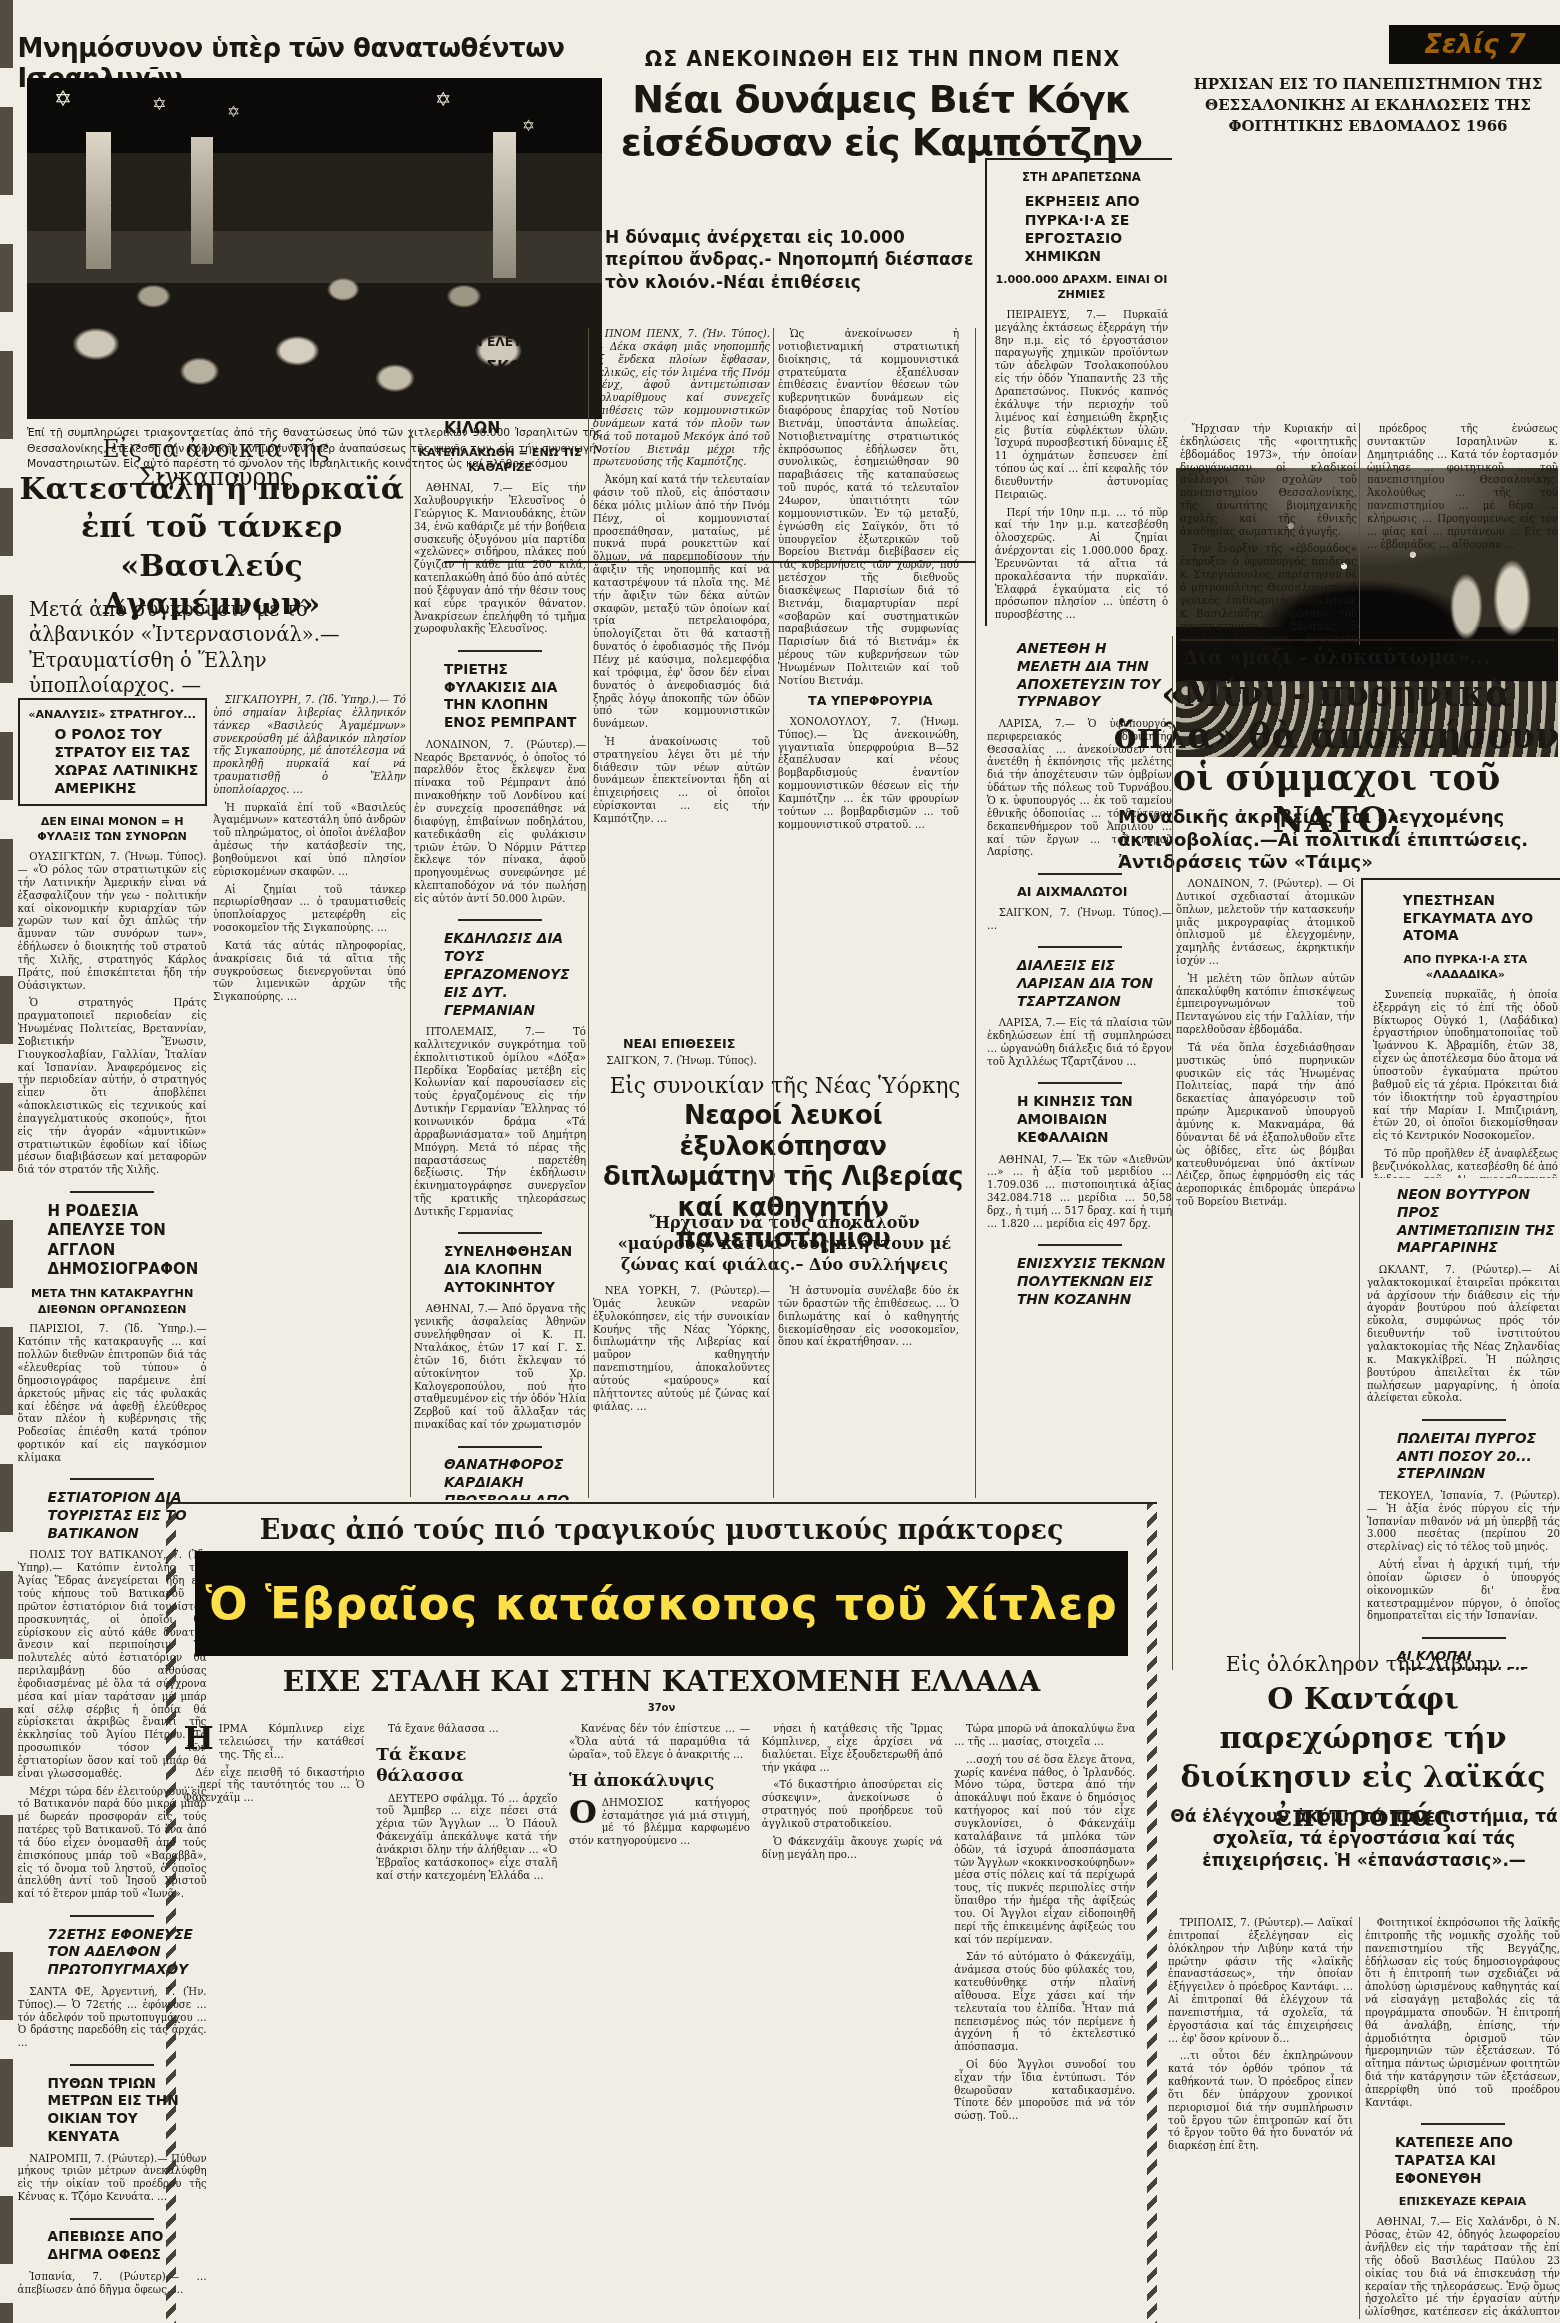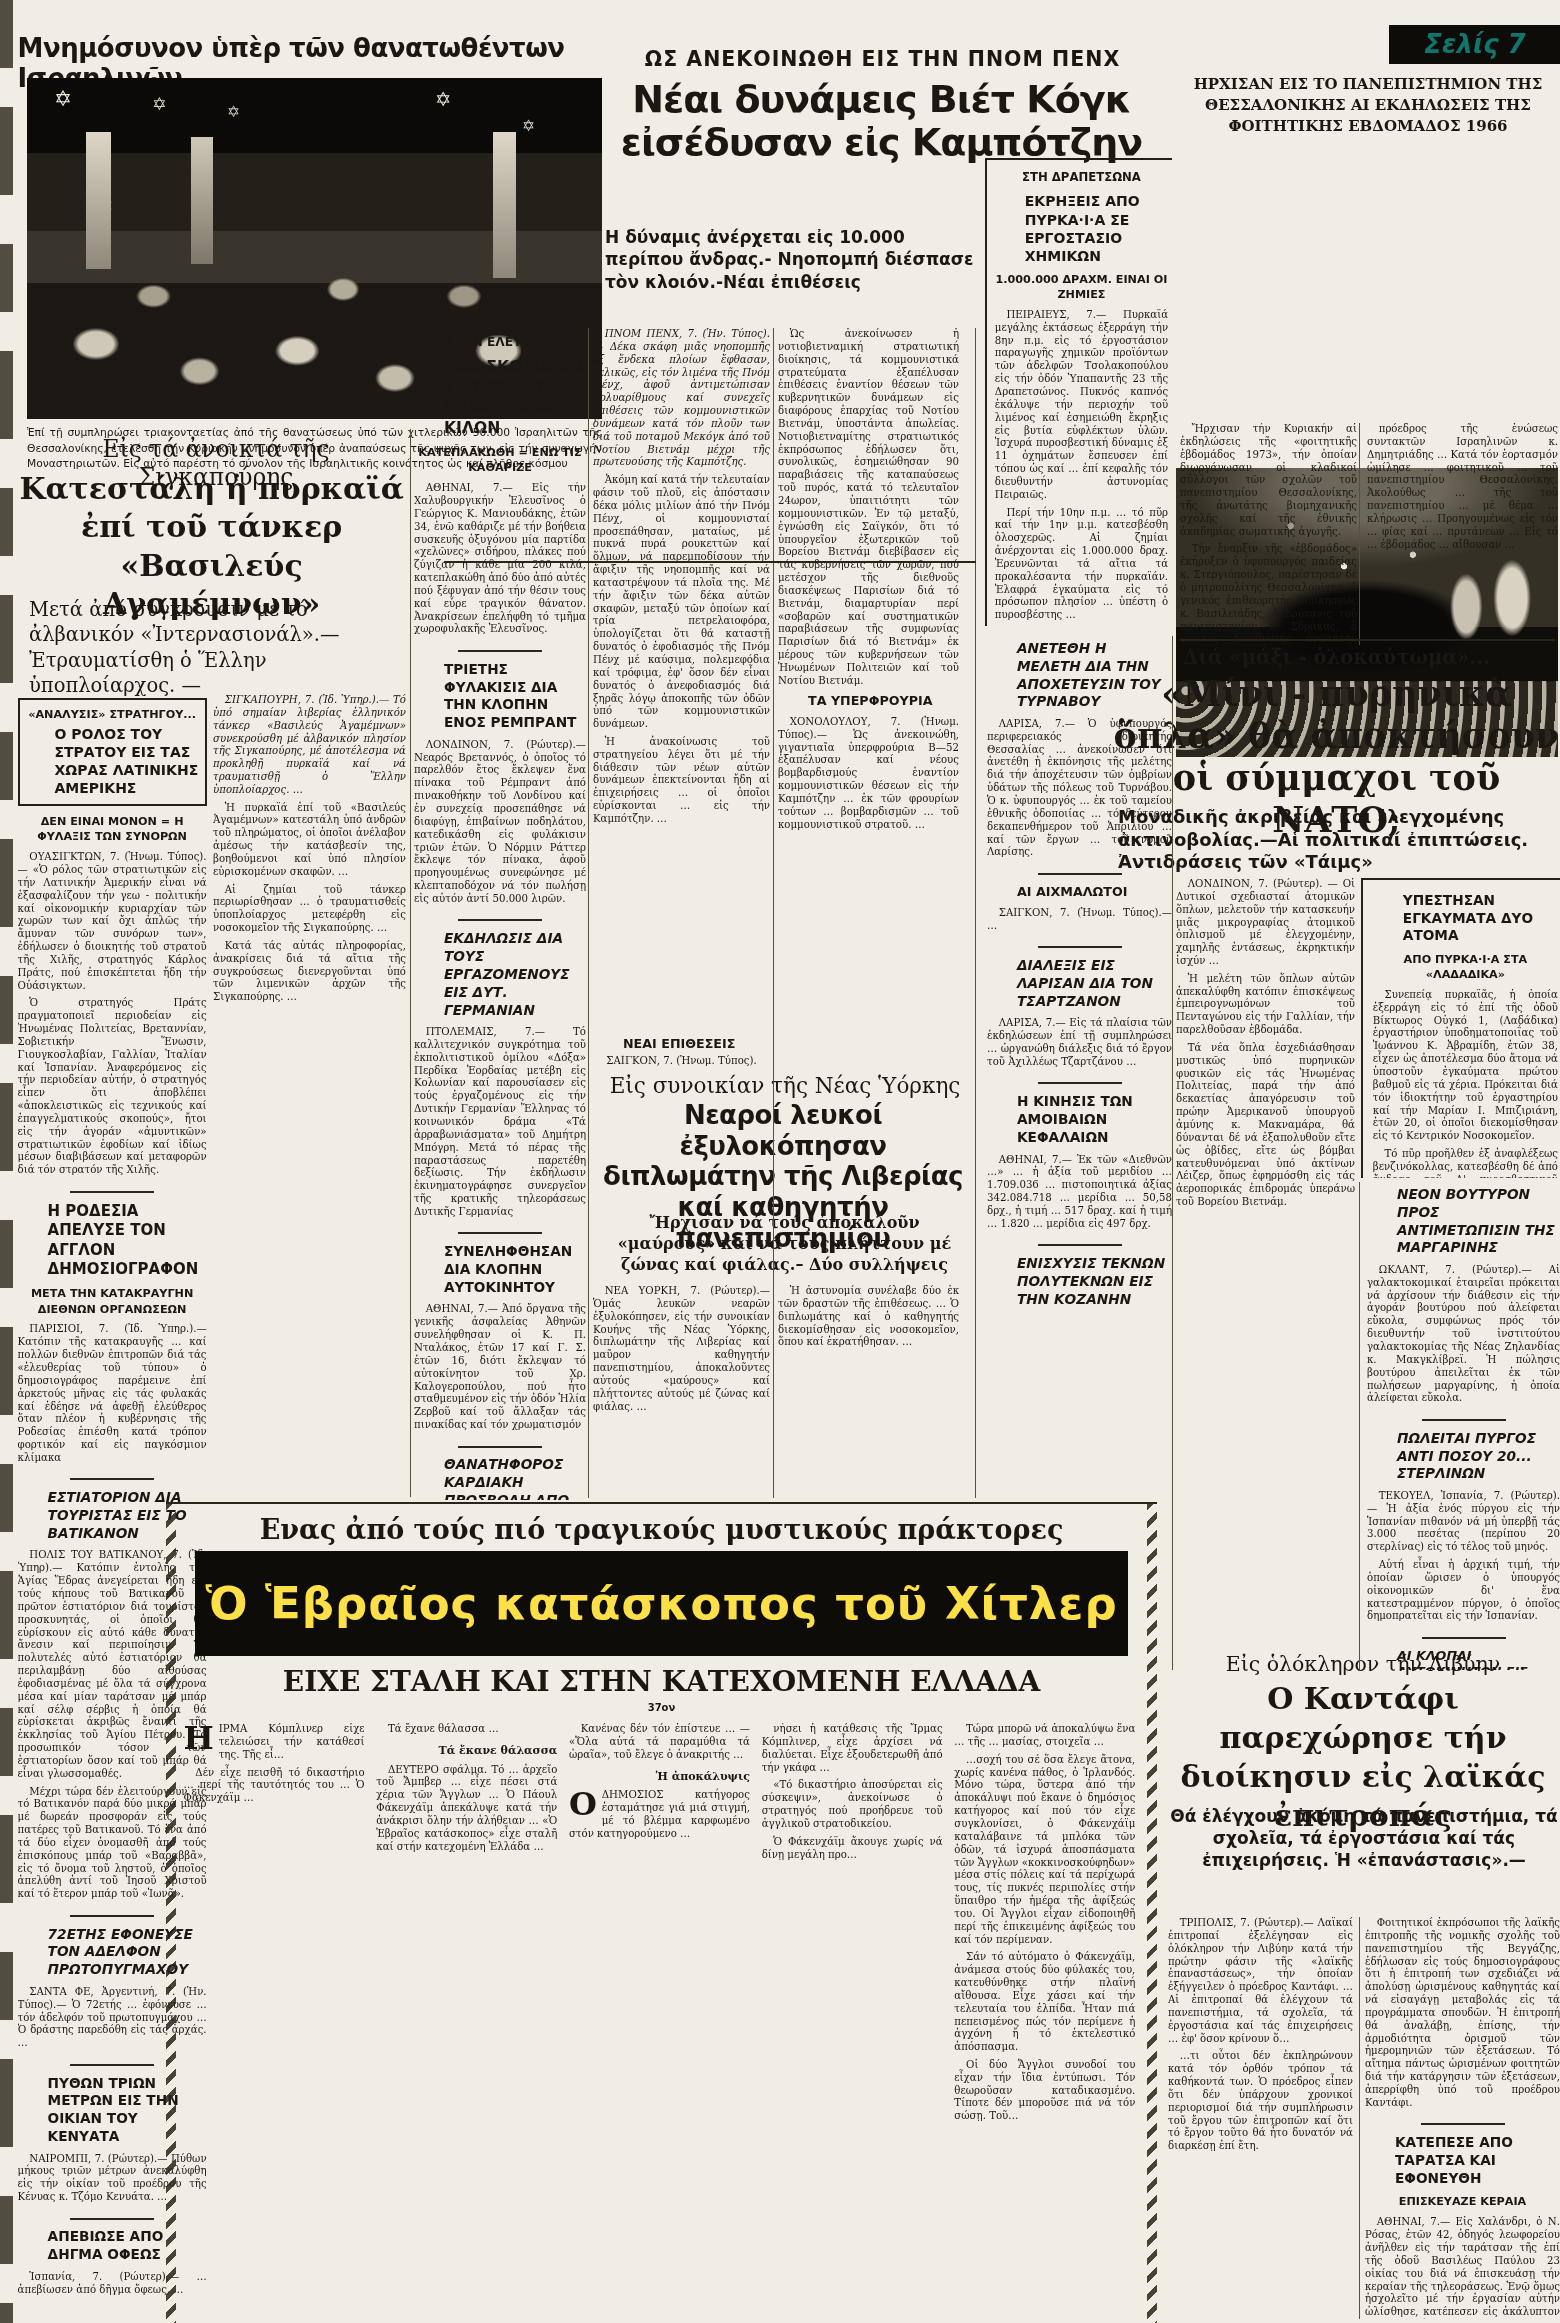--- a/index.html
+++ b/index.html
@@ -19,21 +19,21 @@
   .bt .pit { font-style:italic; }
   .rule { width:84px; border-top:2px solid #2a251e; margin:8.8px auto 8.8px; }
   .shead { font-family:"DejaVu Sans",sans-serif; font-weight:bold; text-align:left;
            font-size:13.7px; line-height:1.3; margin:3.9px 0 6.8px;padding-left:30px; }
   .sheadi { font-style:italic; }
   .ssub { font-family:"DejaVu Sans",sans-serif; font-weight:bold; text-align:center;
           font-size:11.2px; line-height:1.35; margin:0 0 6.8px; }
   .vline { position:absolute; width:1px; background:#56503f; }
   .photo { position:relative; overflow:hidden; background:#17140f; }
   .dc::first-letter { float:left; font-size:32px; line-height:.85; font-weight:bold; padding:2px 4.9px 0 0; }
-  .inlinesub { font-weight:bold; text-align:right; font-size:11px; margin:7.8px 0 5.9px; font-family:"DejaVu Serif",serif; }
+  .inlinesub { font-weight:bold; text-align:left; font-size:17px; margin:7.8px 0 5.9px; font-family:"DejaVu Serif",serif; }
   .zig { position:absolute; width:9.8px; background:
          repeating-linear-gradient(135deg,#2a241a 0 4.9px, rgba(0,0,0,0) 4.9px 12.7px); opacity:.85; }
 </style>
 </head>
 <body>
 
 <div id="paper">
 
   <div class="abs" style="left:0;top:0;width:12.7px;height:2323px;opacity:.8;background:
        repeating-linear-gradient(180deg,#2b2419 0 68px, rgba(0,0,0,0) 68px 107px, #2b2419 107px 195px, rgba(0,0,0,0) 195px 244px);"></div>
@@ -73,21 +73,21 @@
   <div class="abs" style="left:985px;top:158px;width:187px;height:468px;border-left:2px solid #231f18;border-top:2px solid #231f18;padding:9.8px 3.9px 0 7.8px;">
     <div class="ssub" style="font-size:11.7px;">ΣΤΗ ΔΡΑΠΕΤΣΩΝΑ</div>
     <div class="shead" style="font-size:14px;">ΕΚΡΗΞΕΙΣ ΑΠΟ ΠΥΡΚΑ·Ι·Α ΣΕ ΕΡΓΟΣΤΑΣΙΟ ΧΗΜΙΚΩΝ</div>
     <div class="ssub">1.000.000 ΔΡΑΧΜ. ΕΙΝΑΙ ΟΙ ΖΗΜΙΕΣ</div>
     <div class="bt" style="height:322px;">
       <div class="p">ΠΕΙΡΑΙΕΥΣ, 7.— Πυρκαϊά μεγάλης ἐκτάσεως ἐξερράγη τήν 8ην π.μ. εἰς τό ἐργοστάσιον παραγωγῆς χημικῶν προϊόντων τῶν ἀδελφῶν Τσολακοπούλου εἰς τήν ὁδόν Ὑπαπαντῆς 23 τῆς Δραπετσώνος. Πυκνός καπνός ἐκάλυψε τήν περιοχήν τοῦ λιμένος καί ἐσημειώθη ἔκρηξις εἰς βυτία εὐφλέκτων ὑλῶν. Ἰσχυρά πυροσβεστική δύναμις ἐξ 11 ὀχημάτων ἔσπευσεν ἐπί τόπου ὡς καί … ἐπί κεφαλῆς τόν διευθυντήν ἀστυνομίας Πειραιῶς.</div>
       <div class="p">Περί τήν 10ην π.μ. … τό πῦρ καί τήν 1ην μ.μ. κατεσβέσθη ὁλοσχερῶς. Αἱ ζημίαι ἀνέρχονται εἰς 1.000.000 δραχ. Ἐρευνῶνται τά αἴτια τά προκαλέσαντα τήν πυρκαϊάν. Ἐλαφρά ἐγκαύματα εἰς τό πρόσωπον πλησίον … ὑπέστη ὁ πυροσβέστης …</div>
     </div>
   </div>
 
-  <div class="abs sans b it ctr" style="left:1389px;top:25px;width:172px;height:39px;background:#0e0c09;color:#0f766e;font-size:26px;line-height:39px;">Σελίς 7</div>
+  <div class="abs sans b it ctr" style="left:1389px;top:25px;width:172px;height:39px;background:#0e0c09;color:#a16207;font-size:26px;line-height:39px;">Σελίς 7</div>
 
   <div class="abs serif b ctr" style="left:1178px;top:74px;width:380px;font-size:15px;line-height:1.4;">ΗΡΧΙΣΑΝ ΕΙΣ ΤΟ ΠΑΝΕΠΙΣΤΗΜΙΟΝ ΤΗΣ ΘΕΣΣΑΛΟΝΙΚΗΣ ΑΙ ΕΚΔΗΛΩΣΕΙΣ ΤΗΣ ΦΟΙΤΗΤΙΚΗΣ ΕΒΔΟΜΑΔΟΣ 1966</div>
   <div class="abs photo" style="left:1176px;top:127px;width:382px;height:289px;
        background:#1d1a15;
        background-image:
          radial-gradient(ellipse 254px 117px at 50% 6%, #6d665a 0 30%, rgba(0,0,0,0) 70%),
          radial-gradient(ellipse 29px 59px at 88% 45%, #d9d2c2 0 50%, rgba(0,0,0,0) 65%),
          radial-gradient(ellipse 25px 51px at 76% 48%, #c8c1b1 0 50%, rgba(0,0,0,0) 65%),
          radial-gradient(ellipse 137px 59px at 50% 55%, #0a0908 0 60%, rgba(0,0,0,0) 80%),
          radial-gradient(circle 4.9px at 30% 20%, #efe9da 0 60%, rgba(0,0,0,0) 70%),

